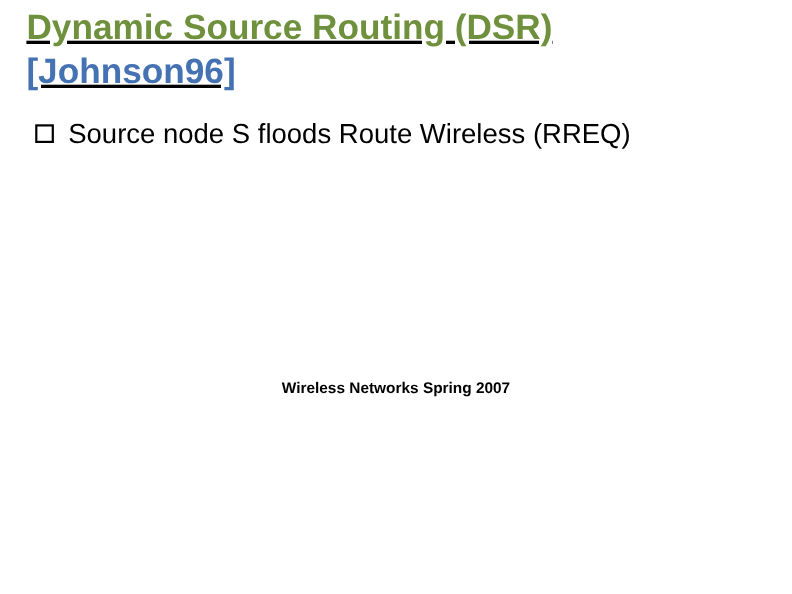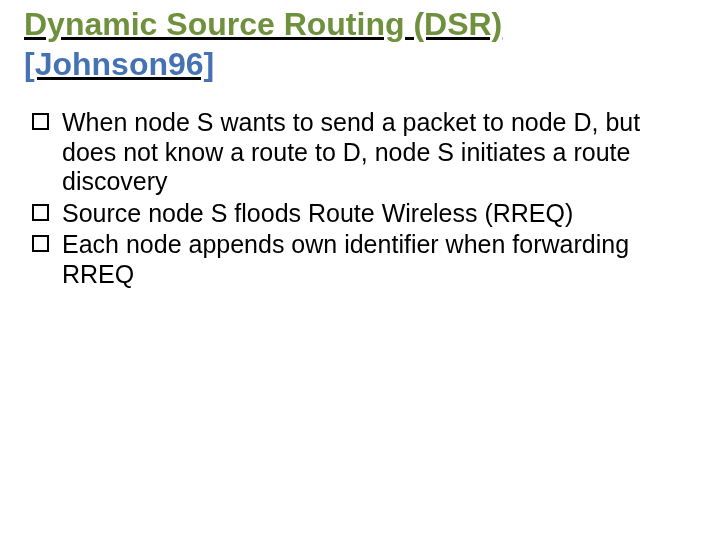--- a/index.html
+++ b/index.html
@@ -73,26 +73,19 @@
 <div class="slide">
 
   <h1 class="title">
     <span class="line1">Dynamic Source Routing (DSR)</span><br>
     <span class="line2">[Johnson96]</span>
   </h1>
 
   <ul class="bullets">
     <li>
       <span class="marker"></span>
-      <span>When node S wants to send a packet to node D, but does not know a route to D, node S initiates a route discovery</span>
-    </li>
-    <li>
-      <span class="marker"></span>
       <span>Source node S floods Route Wireless (RREQ)</span>
-    </li>
-    <li>
-      <span class="marker"></span>
-      <span>Each node appends own identifier when forwarding RREQ</span>
     </li>
   </ul>
 
+  <div class="footer">Wireless Networks Spring 2007</div>
 
 </div>
 
 </body></html>

